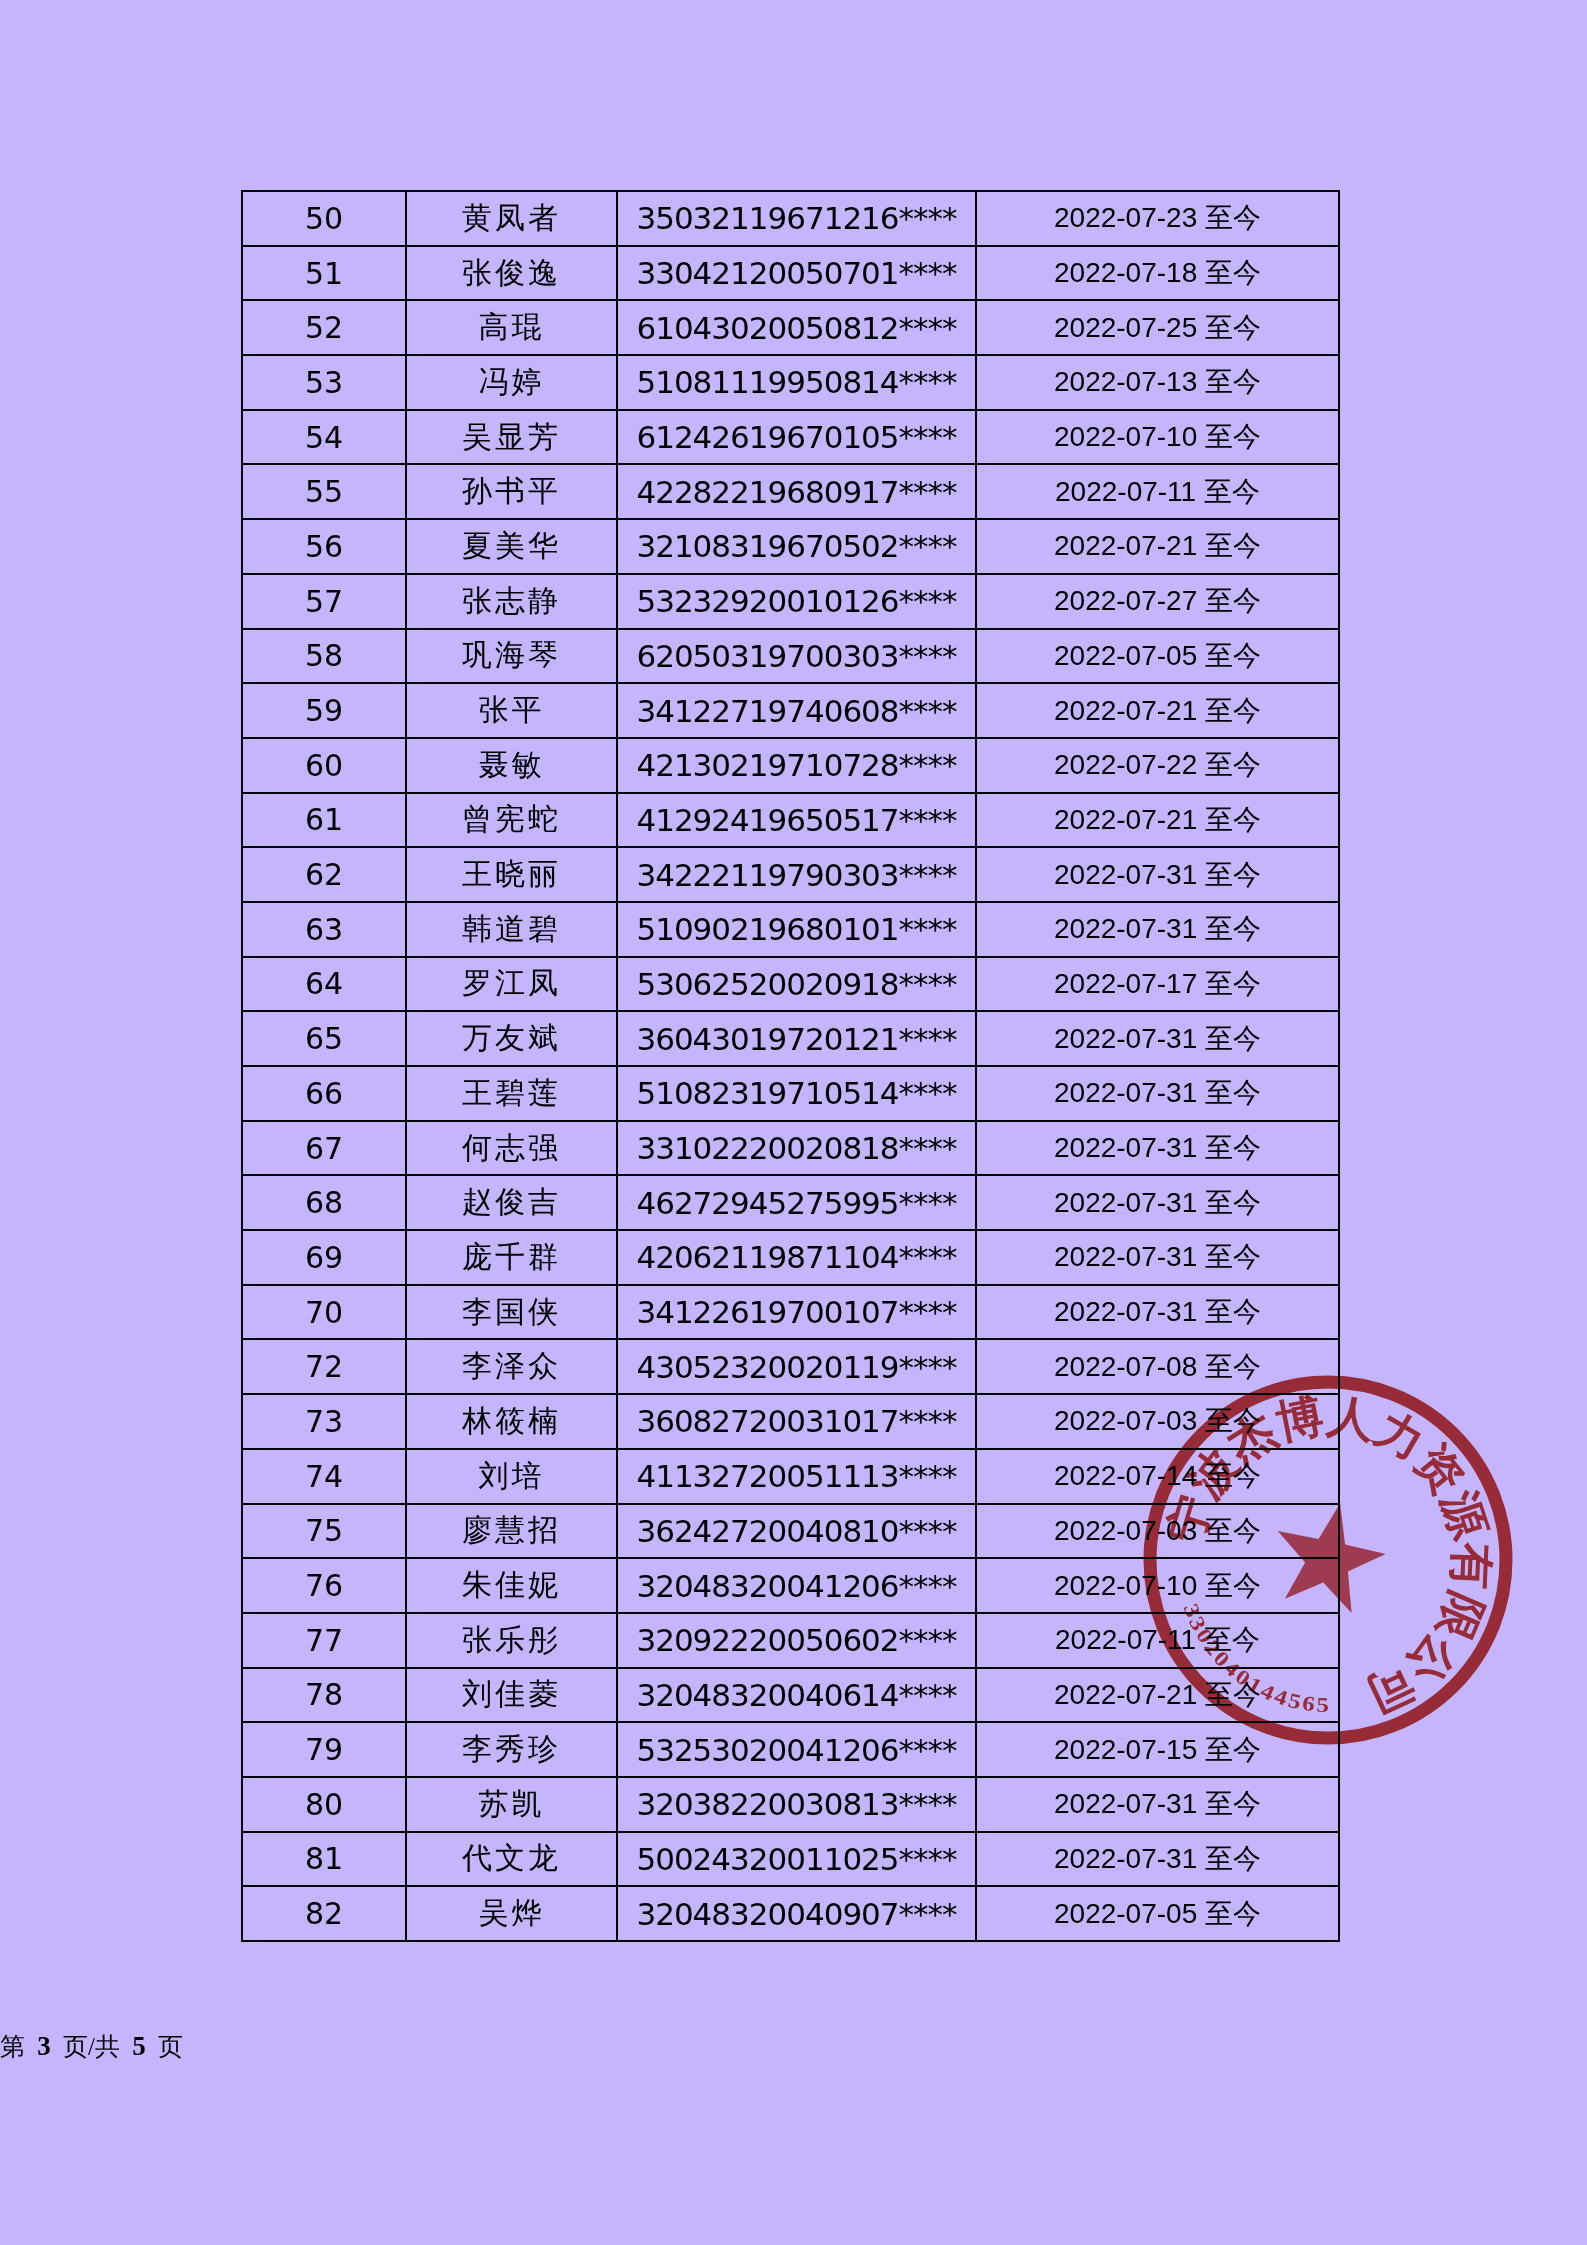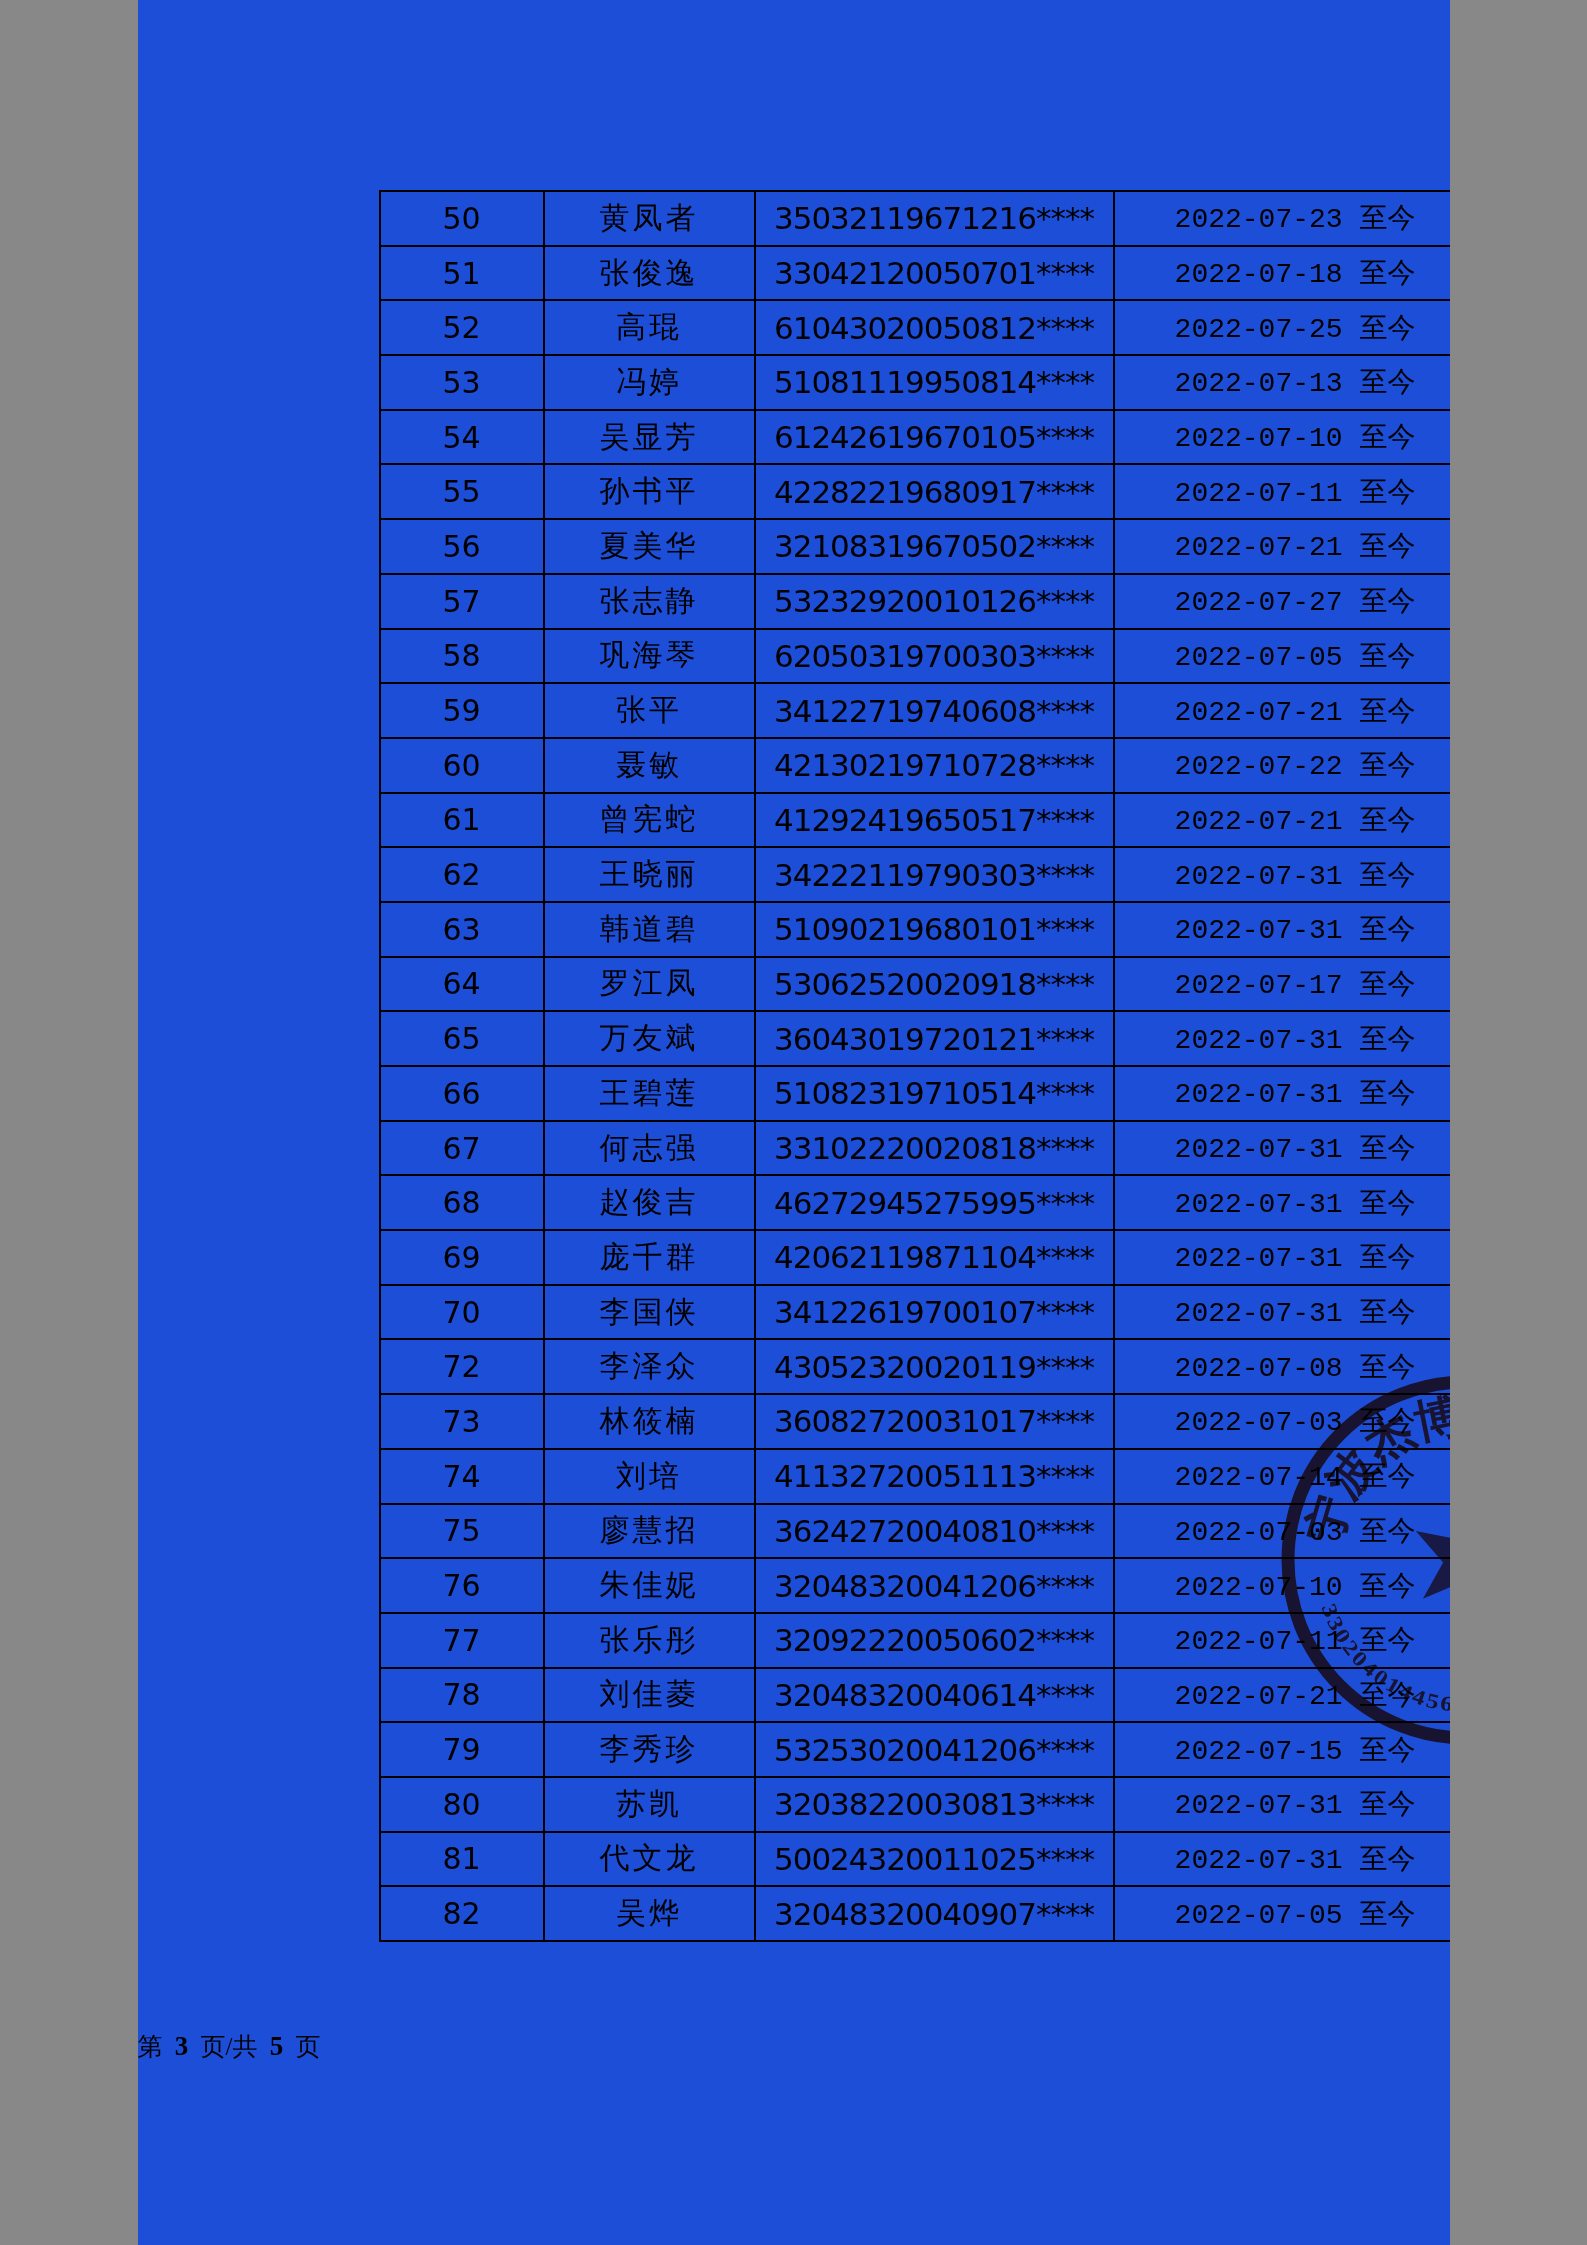--- a/index.html
+++ b/index.html
@@ -1,20 +1,20 @@
 <!DOCTYPE html>
 <html><head>
 <meta charset="utf-8">
 <style>
   html,body{margin:0;padding:0;background:#888;}
   .page{
     position:relative;
-    width:1312px;height:2245px;
+    width:1587px;height:2245px;
     margin:0 auto;
-    background:#1d4ed8;
+    background:#c4b5fd;
     overflow:hidden;
     font-family:"Liberation Sans",sans-serif;
   }
   table.roster{
     position:absolute;
     left:241px;top:190px;
     width:1097px;
     border-collapse:collapse;
     table-layout:fixed;
   }
@@ -24,21 +24,21 @@
     padding:0;
     text-align:center;
     vertical-align:middle;
     color:#000;
     overflow:hidden;
     white-space:nowrap;
   }
   td.c-index{font-size:30px;font-family:"DejaVu Sans",sans-serif;}
   td.c-name{font-size:30px;font-family:"Liberation Serif","DejaVu Serif",serif;letter-spacing:3px;}
   td.c-id{font-size:31px;font-family:"DejaVu Sans",sans-serif;letter-spacing:-1px;}
-  td.c-date{font-size:28px;font-family:Liberation Mono, monospace;}
+  td.c-date{font-size:28px;font-family:Liberation Sans, sans-serif;}
   .footer{
     position:absolute;
     left:0;top:2030px;width:100%;
     text-align:left;
     font-family:"Liberation Serif","DejaVu Serif",serif;
     font-size:25px;color:#000;
   }
   .footer .pg{font-weight:bold;font-size:27px;padding:0 6px;}
   .seal{
     position:absolute;

